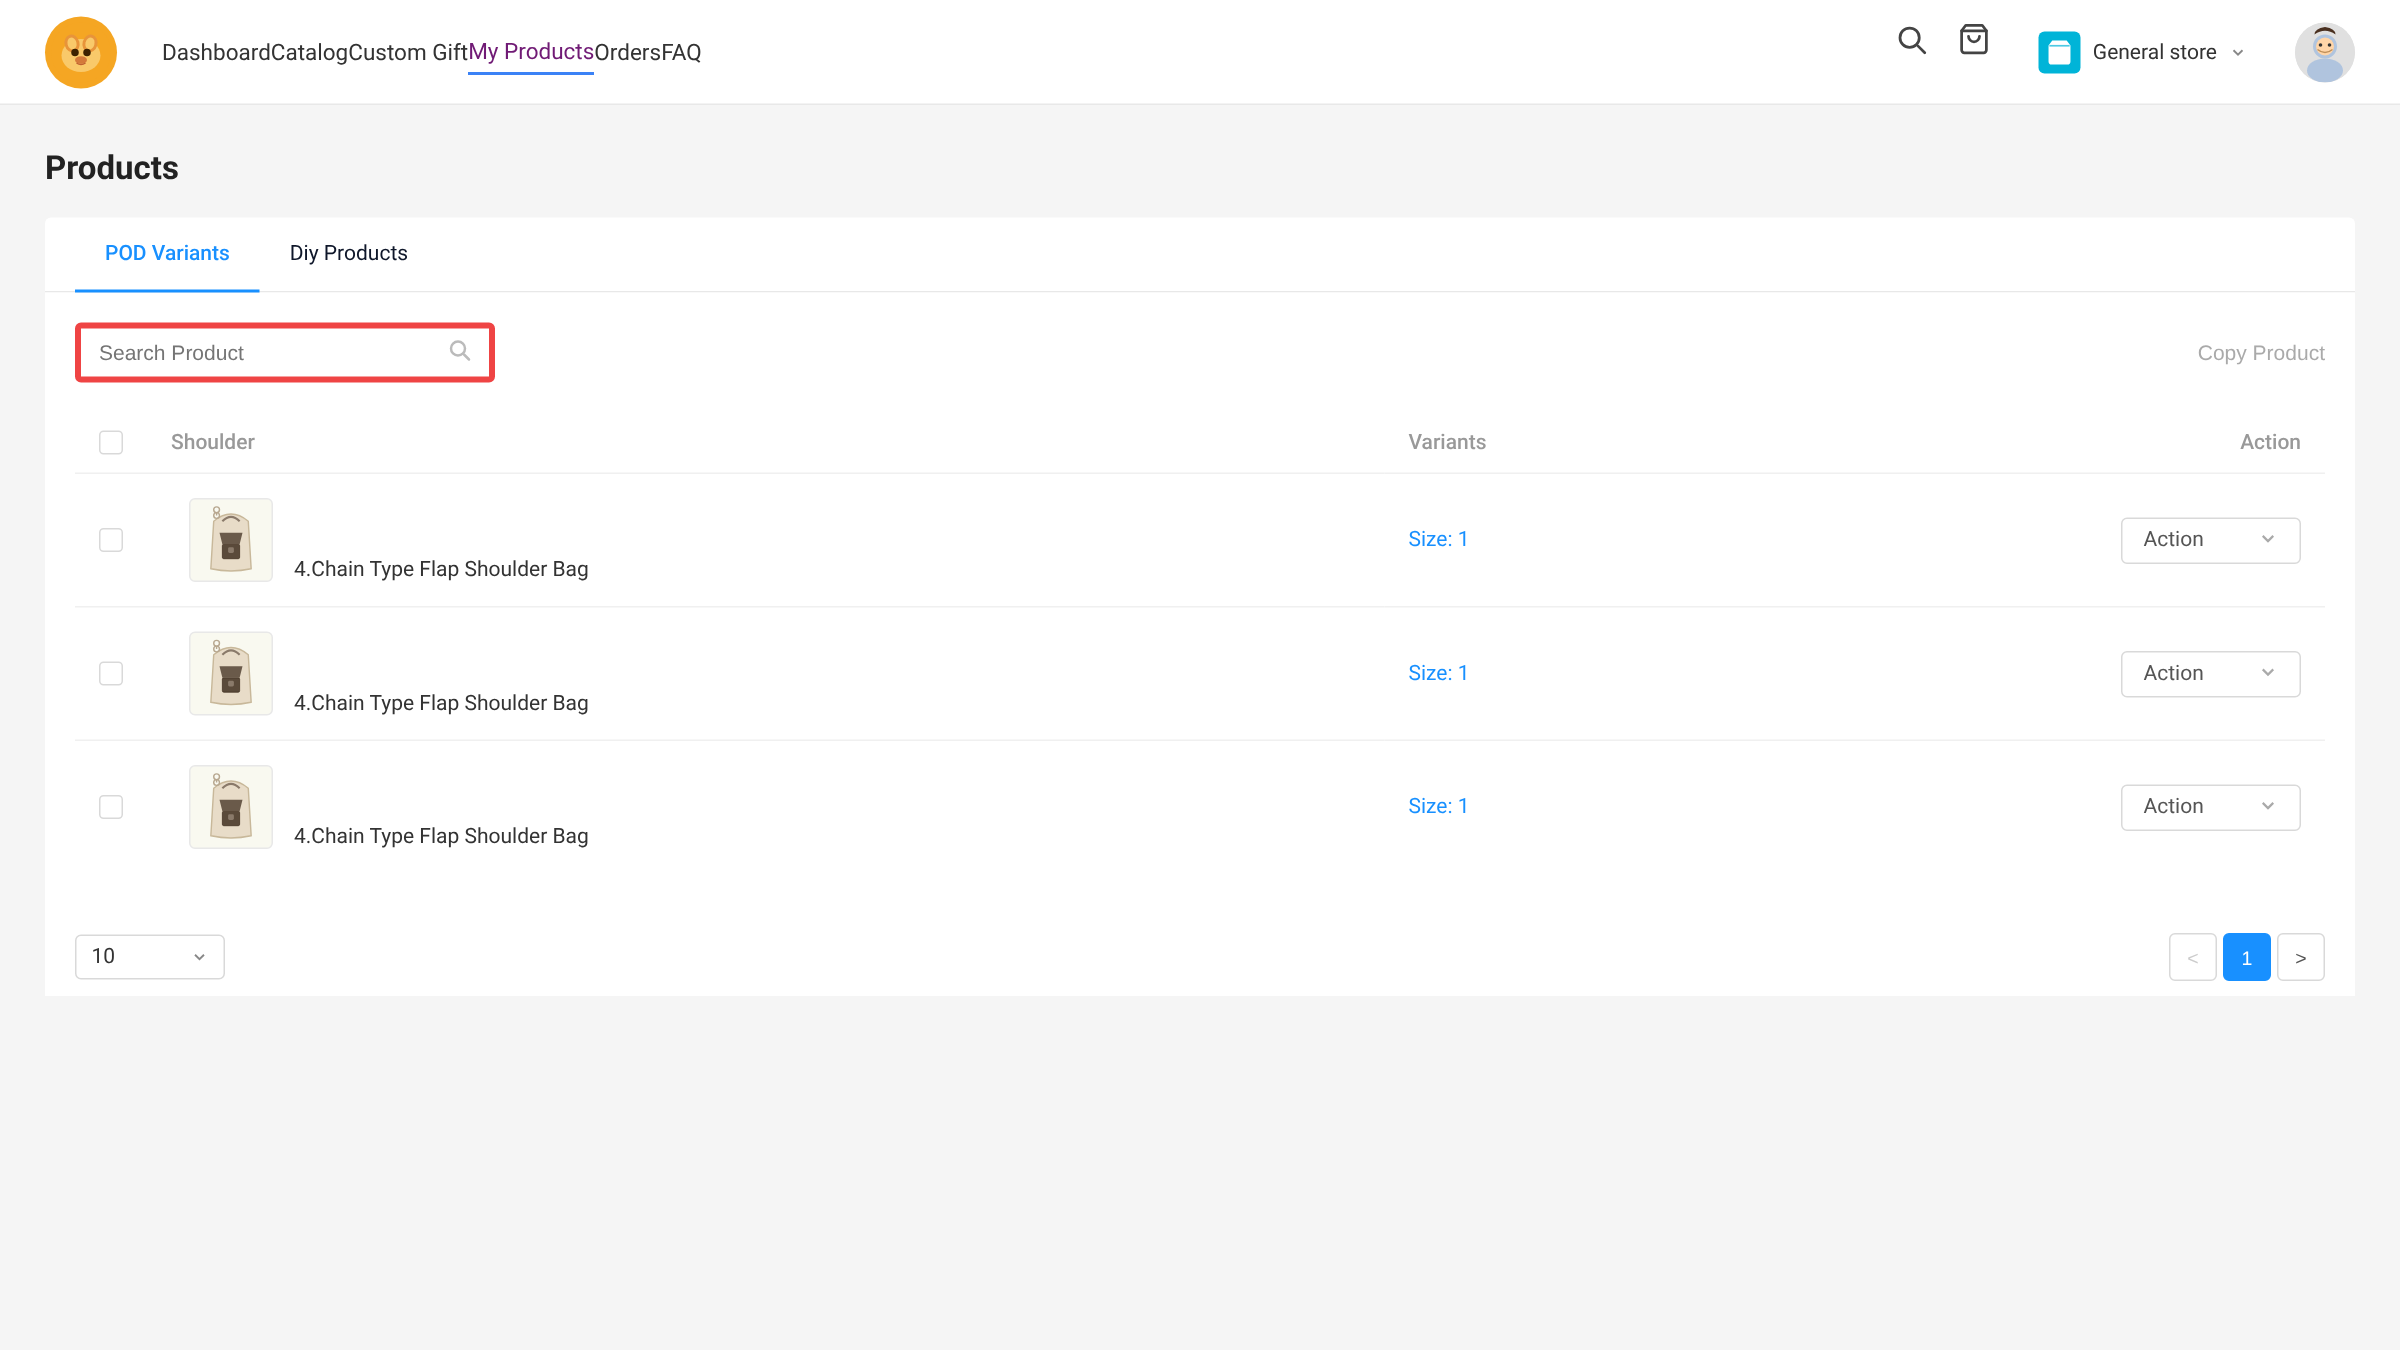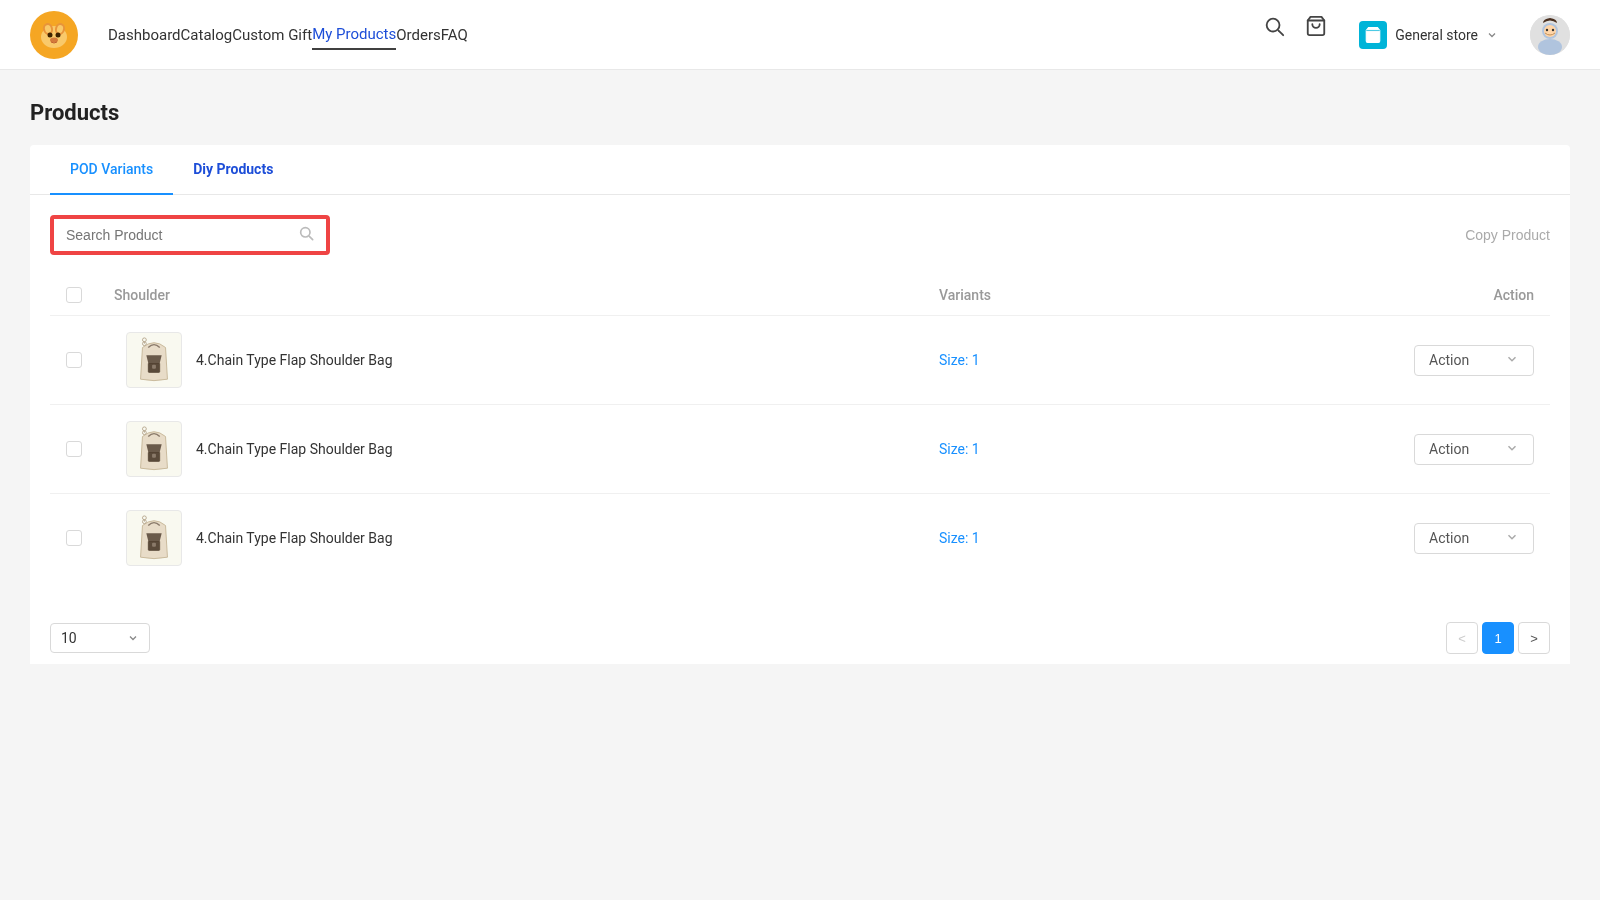--- a/index.html
+++ b/index.html
@@ -33,22 +33,22 @@
     .nav { display: flex; align-items: center; flex: 1; }
     .nav-item {
       font-size: 15px;
       color: #333;
       cursor: pointer;
       padding: 5px 0;
       text-decoration: none;
       font-weight: 400;
     }
     .nav-item.active {
-      color: #1d4ed8;
-      border-bottom: 2px solid #404040;
+      color: #701a75;
+      border-bottom: 2px solid #3b82f6;
     }
     .header-right {
       display: flex;
       align-items: flex-start;
       gap: 20px;
     }
     .header-icon {
       cursor: pointer;
       color: #555;
       font-size: 20px;
@@ -107,24 +107,23 @@
     }
     .tabs {
       display: flex;
       border-bottom: 1px solid #e8e8e8;
       padding: 0 20px;
     }
     .tab {
       padding: 16px 20px;
       cursor: pointer;
       font-size: 14px;
-      color: #1d4ed8;
+      color: #0f172a;
       border-bottom: 2px solid transparent;
       margin-bottom: -1px;
-      font-weight: bold;
     }
     .tab.active {
       color: #1890ff;
       border-bottom: 2px solid #1890ff;
       font-weight: 500;
     }
 
     
     .table-container {
       background: #fff;
@@ -203,21 +202,21 @@
       width: 55%;
     }
     .variants-col {
       width: 25%;
     }
     .action-col-td {
       text-align: right;
     }
     .product-cell {
       display: flex;
-      align-items: center;
+      align-items: flex-end;
       gap: 14px;
       padding-left: 12px;
     }
     .product-thumbnail {
       width: 56px;
       height: 56px;
       border: 1px solid #e8e8e8;
       border-radius: 4px;
       background: #f9f9f0;
       display: flex;

